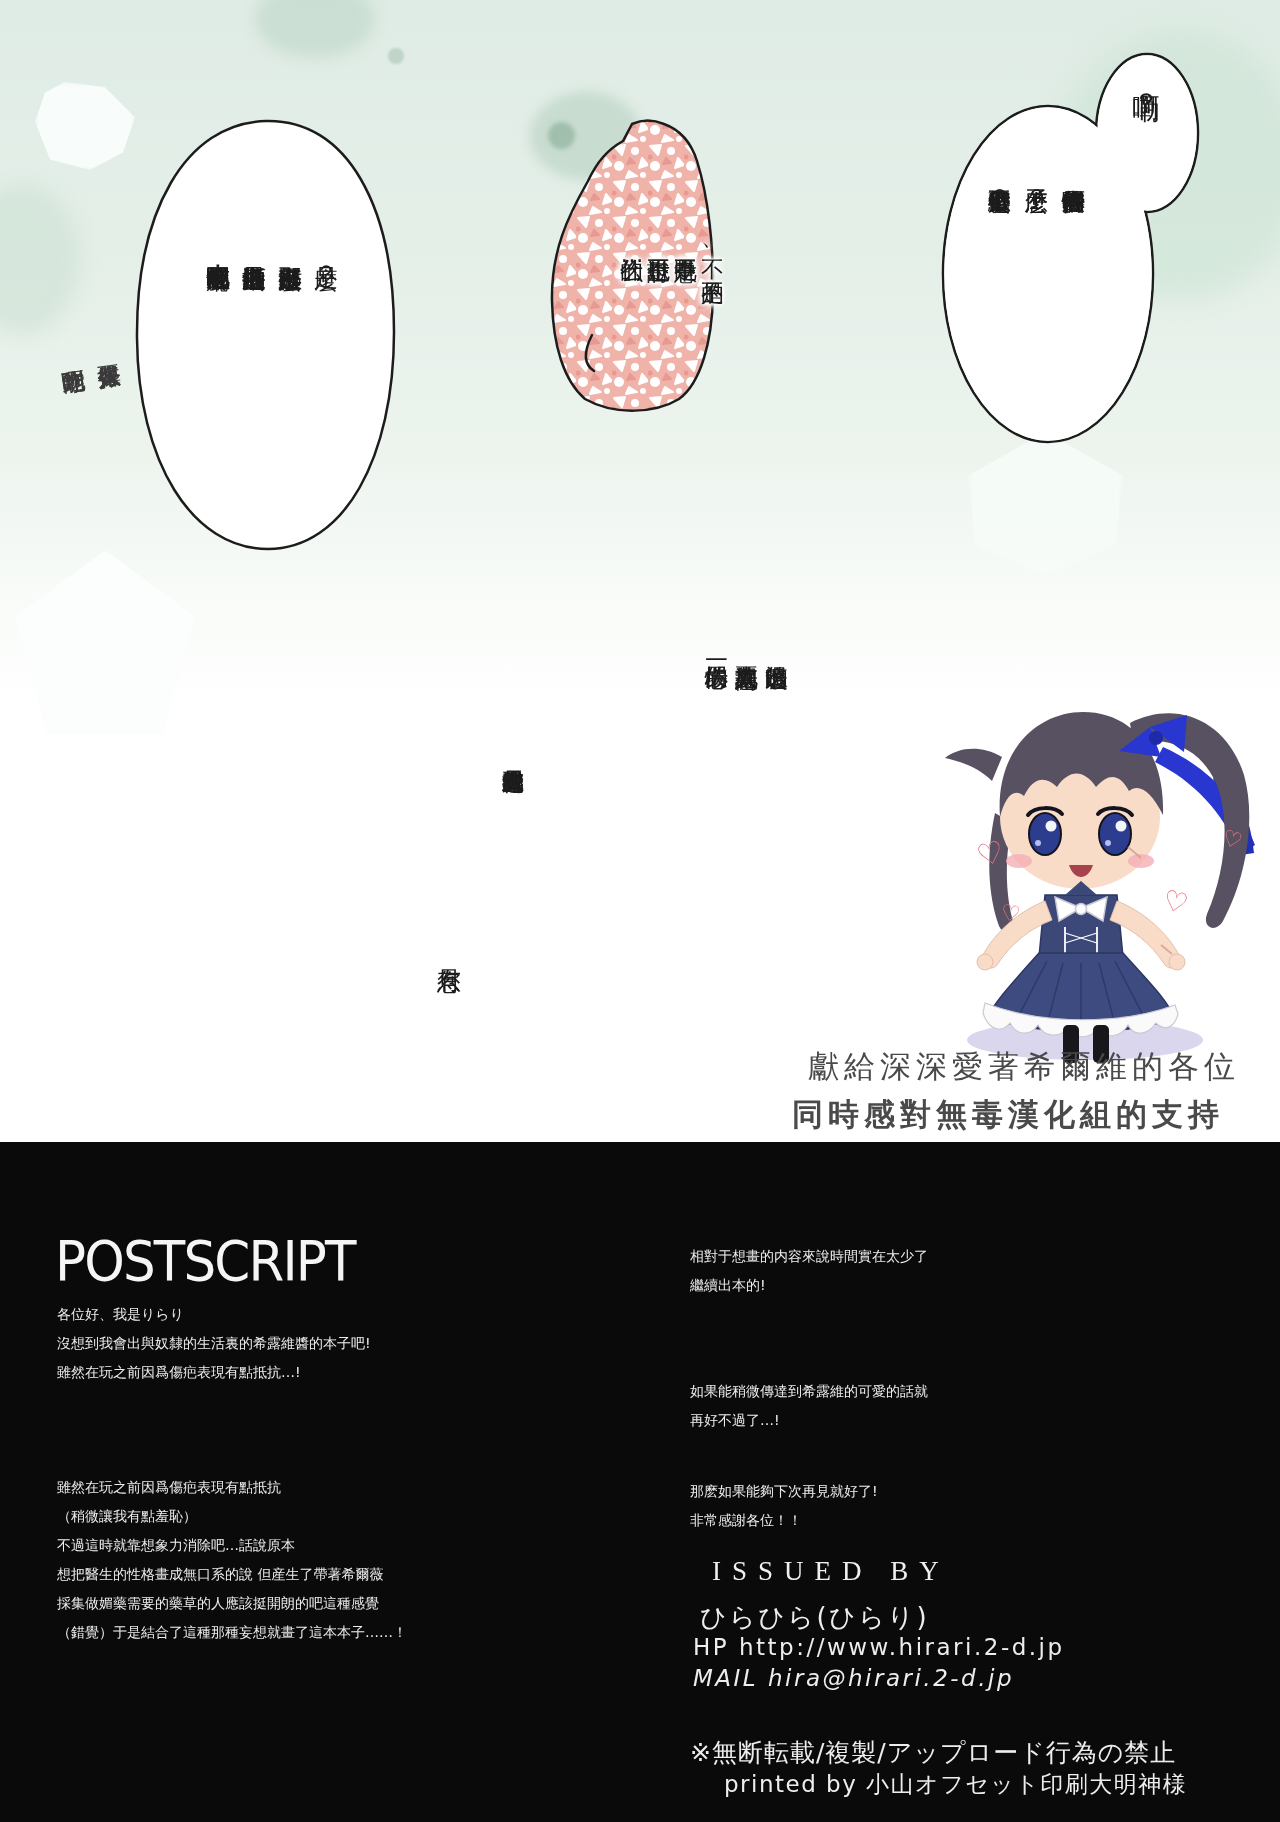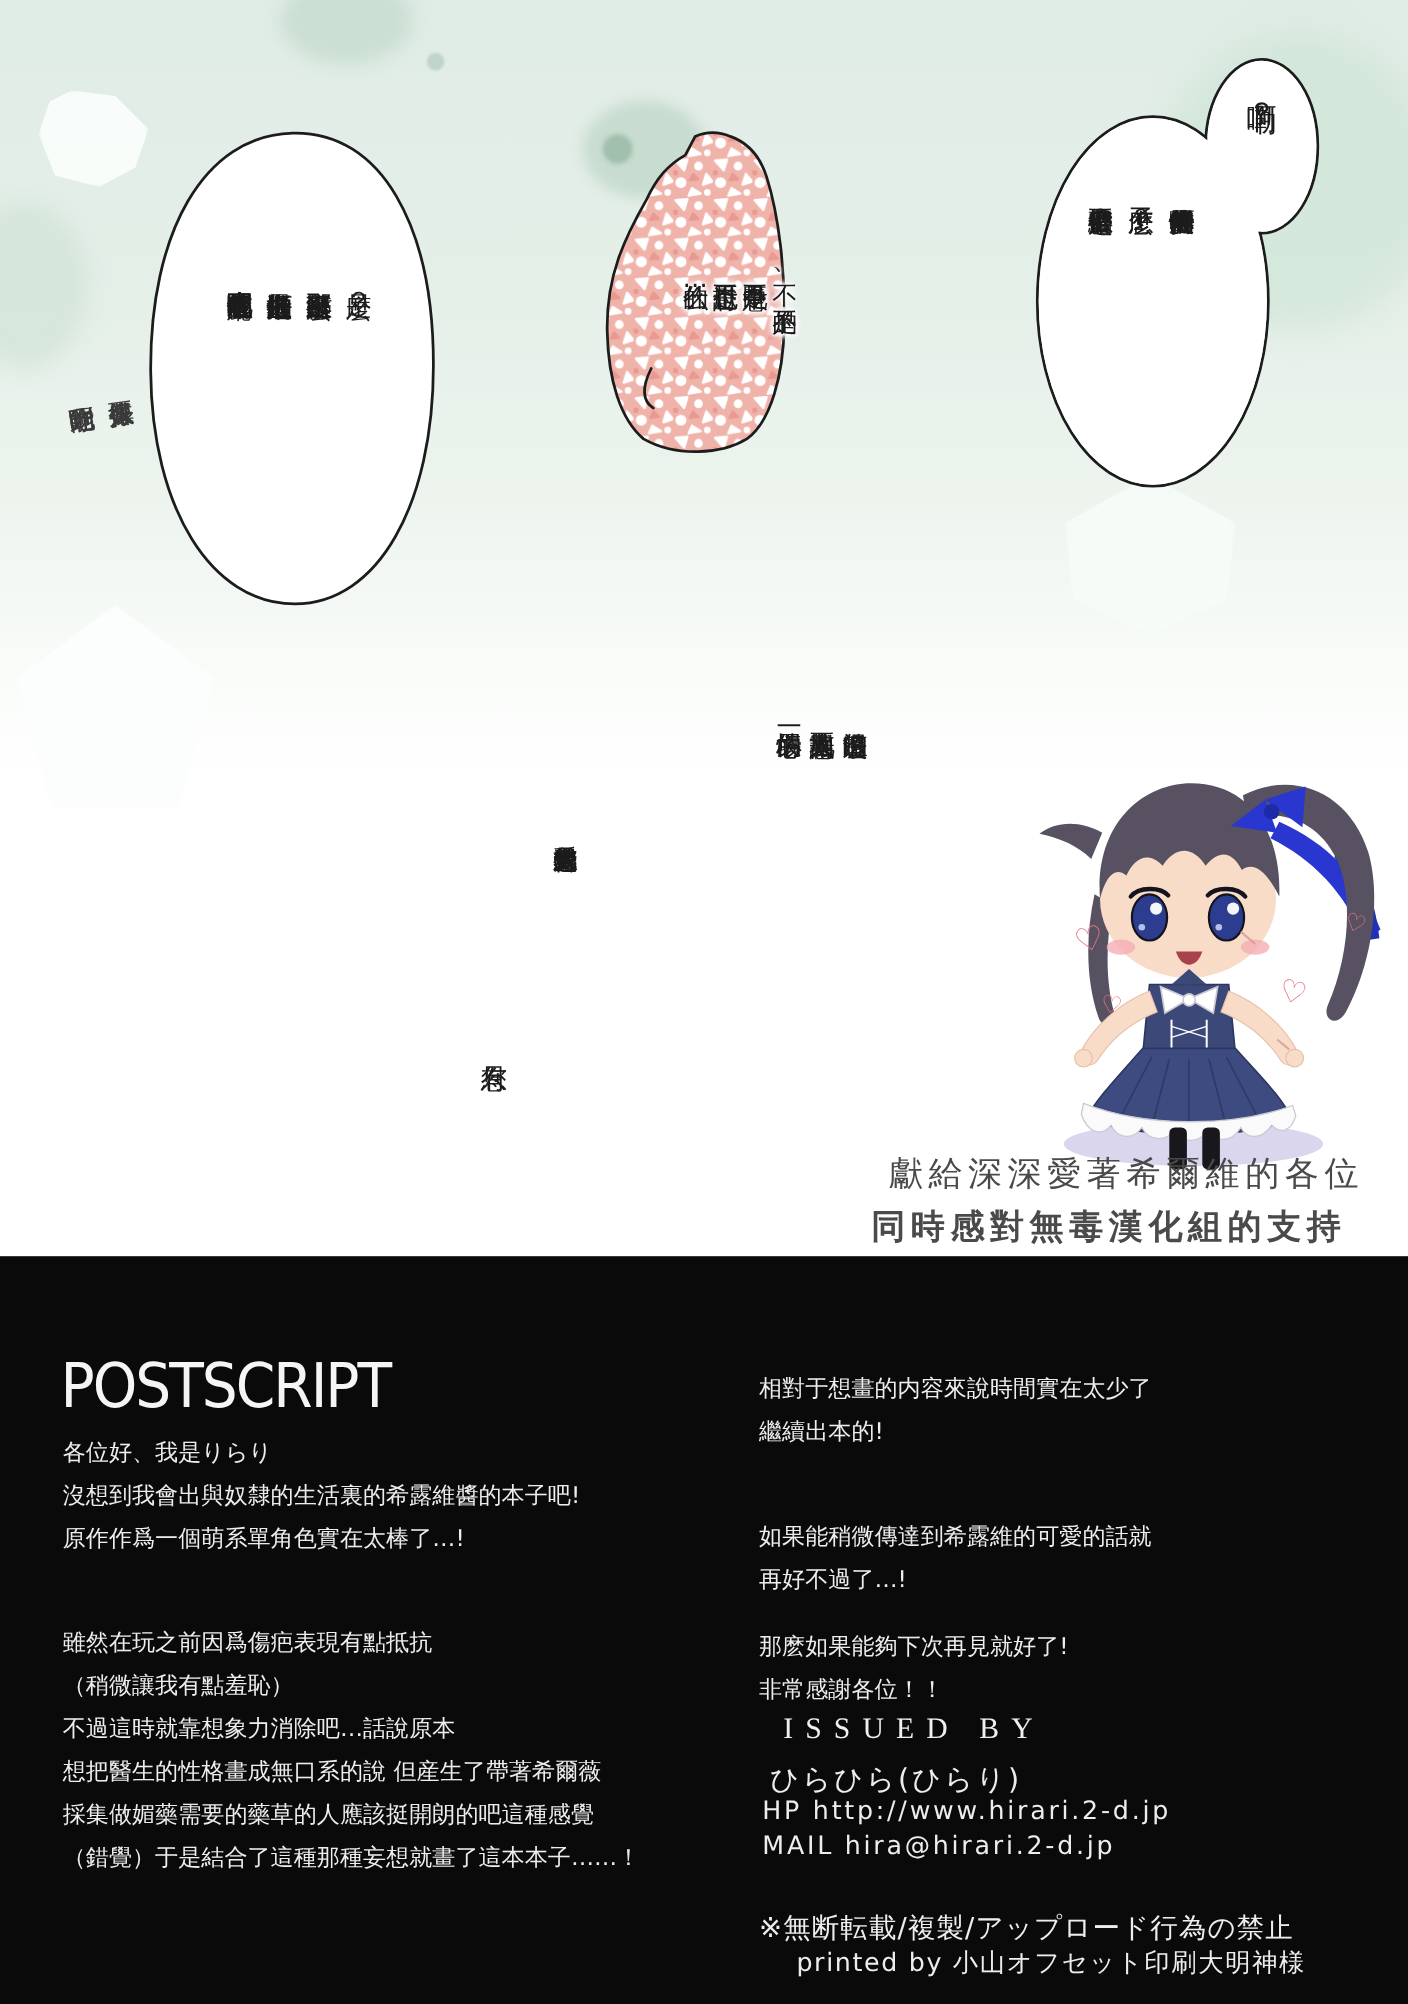--- a/index.html
+++ b/index.html
@@ -23,21 +23,21 @@
   .dedication{
     position:absolute;color:#4a4a4a;font-family:"Liberation Serif","DejaVu Serif",serif;
     font-size:31px;letter-spacing:5px;white-space:nowrap;
   }
   
   .ps-area{position:absolute;left:0;top:1142px;width:1280px;height:680px;background:#0a0a0a;color:#f2f2f2;}
   .ps-title{
     position:absolute;left:55px;top:1228px;color:#f5f5f5;
     font-size:56px;letter-spacing:-2px;font-weight:500;transform:scaleX(.92);transform-origin:left;
   }
-  .ps-group{position:absolute;white-space:nowrap;color:#ededed;font-size:21px;font-weight:500;}
+  .ps-group{position:absolute;white-space:nowrap;color:#ededed;font-size:14px;font-weight:500;}
   .ps-group div{margin-bottom:11px;white-space:nowrap;}
   .issued{
     position:absolute;color:#f0f0f0;font-family:"Liberation Serif","DejaVu Serif",serif;
     font-size:27px;letter-spacing:11px;white-space:nowrap;
   }
   .contact{position:absolute;color:#ededed;font-size:23px;letter-spacing:2.5px;white-space:nowrap;font-weight:500;}
   svg{position:absolute;left:0;top:0;}
 </style>
 </head>
 <body>
@@ -206,21 +206,21 @@
   <div class="dedication" style="left:808px;top:1046px;">獻給深深愛著希爾維的各位</div>
   <div class="dedication" style="left:792px;top:1094px;font-weight:bold;">同時感對無毒漢化組的支持</div>
 
   <div class="ps-area"></div>
 
   <div class="ps-title">POSTSCRIPT</div>
 
   <div class="ps-group" style="left:57px;top:1306px;">
     <div>各位好、我是りらり</div>
     <div>沒想到我會出與奴隸的生活裏的希露維醬的本子吧!</div>
-    <div>原作作爲一個萌系單角色實在太棒了…!</div>
+    <div>雖然在玩之前因爲傷疤表現有點抵抗…!</div>
   </div>
 
   <div class="ps-group" style="left:57px;top:1479px;">
     <div>雖然在玩之前因爲傷疤表現有點抵抗</div>
     <div>（稍微讓我有點羞恥）</div>
     <div>不過這時就靠想象力消除吧…話說原本</div>
     <div>想把醫生的性格畫成無口系的說 但産生了帶著希爾薇</div>
     <div>採集做媚藥需要的藥草的人應該挺開朗的吧這種感覺</div>
     <div>（錯覺）于是結合了這種那種妄想就畫了這本本子……！</div>
   </div>
@@ -236,17 +236,17 @@
   </div>
 
   <div class="ps-group" style="left:690px;top:1483px;">
     <div>那麽如果能夠下次再見就好了!</div>
     <div>非常感謝各位！！</div>
   </div>
 
   <div class="issued" style="left:712px;top:1556px;">ISSUED BY</div>
   <div class="contact" style="left:700px;top:1600px;font-size:26px;">ひらひら(ひらり)</div>
   <div class="contact" style="left:693px;top:1634px;">HP http://www.hirari.2-d.jp</div>
-  <div class="contact" style="left:693px;top:1665px;">MAIL hira@hirari.2-d.jp</div>
+  <div class="contact" style="left:693px;top:1665px;font-style:italic;">MAIL hira@hirari.2-d.jp</div>
   <div class="contact" style="left:693px;top:1769px;letter-spacing:1.5px;margin-left:31px;">printed by 小山オフセット印刷大明神様</div>
   <div class="contact" style="left:690px;top:1736px;font-size:25px;letter-spacing:1px;">※無断転載/複製/アップロード行為の禁止</div>
 
 </div>
 
 </body></html>

